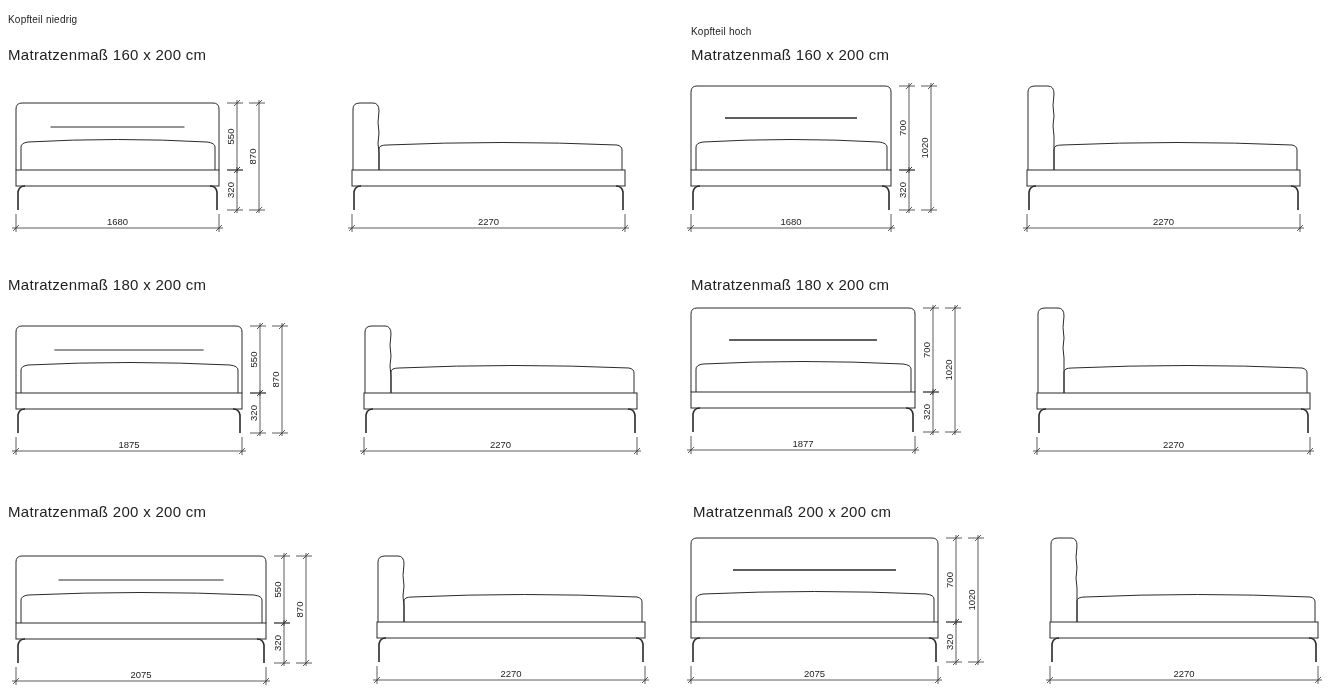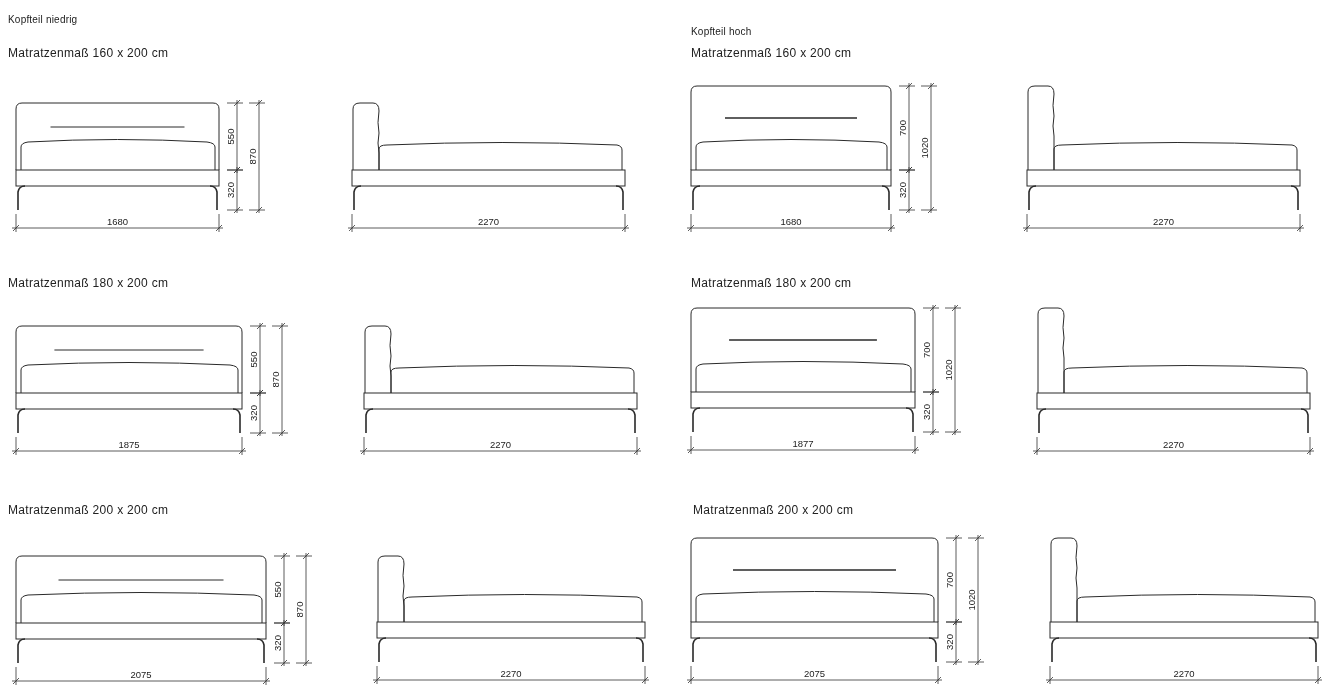--- a/index.html
+++ b/index.html
@@ -1,18 +1,18 @@
 <!DOCTYPE html>
 <html><head>
 <meta charset="utf-8">
 <style>
   html, body { margin:0; padding:0; background:#ffffff; }
   body { width:1331px; height:698px; position:relative; overflow:hidden; font-family:"Liberation Sans", sans-serif; color:#1a1a1a; }
   .heading { position:absolute; font-weight:normal; font-size:10px; letter-spacing:0.2px; }
-  .sub { position:absolute; font-size:12px; color:#222; letter-spacing:0.3px; }
+  .sub { position:absolute; font-size:15px; color:#222; letter-spacing:0.3px; }
   svg.drawing { position:absolute; left:0; top:0; }
   svg text { font-family:"Liberation Sans", sans-serif; font-size:9.5px; fill:#222; }
 </style>
 </head>
 <body>
 
 <div class="heading" style="left:8px; top:14px;">Kopfteil niedrig</div>
 <div class="heading" style="left:691px; top:26px;">Kopfteil hoch</div>
 
 <div class="sub" style="left:8px; top:46px;">Matratzenmaß 160 x 200 cm</div>

